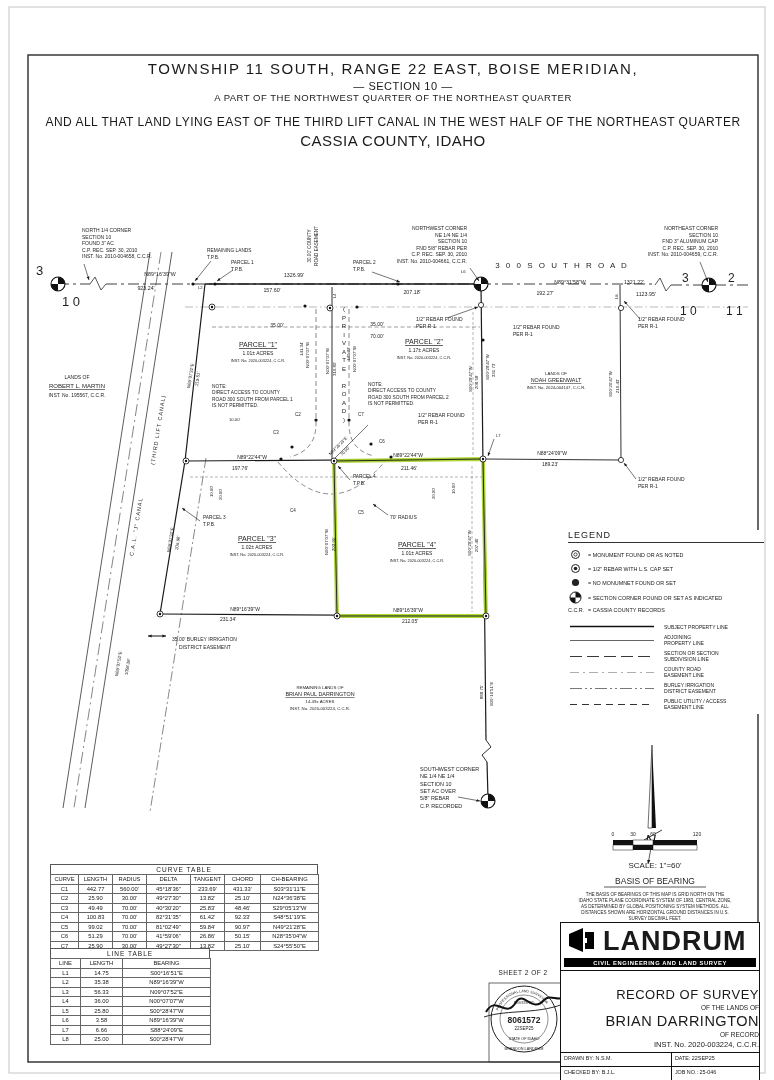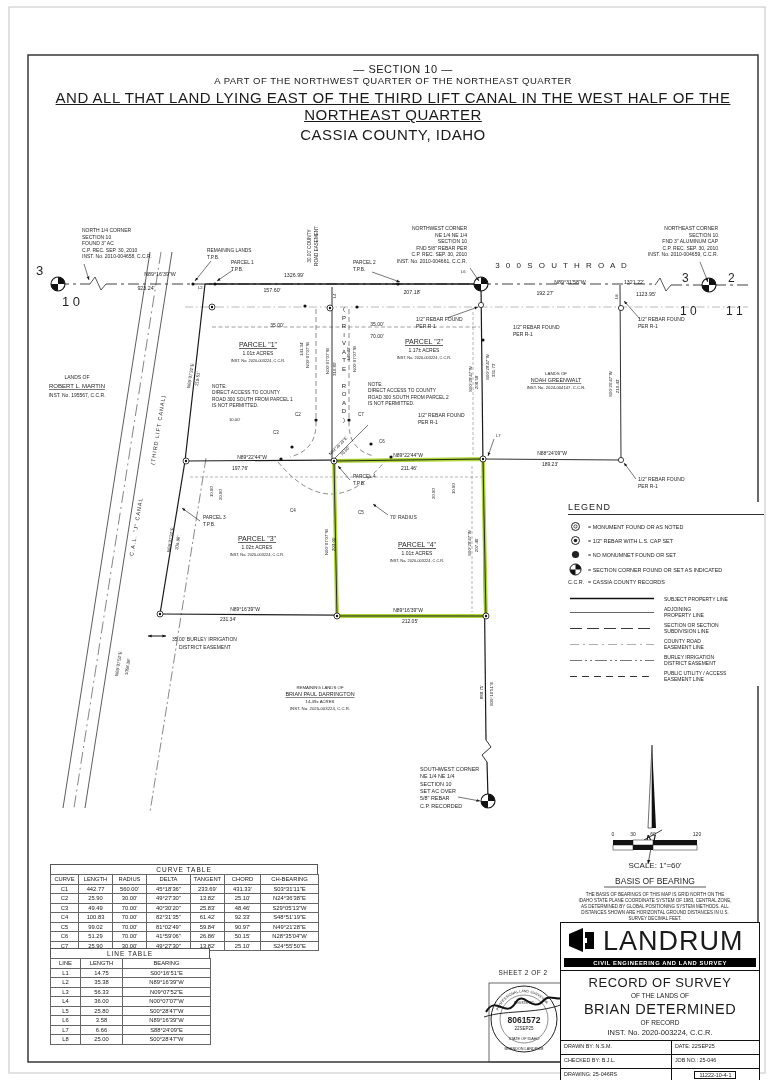--- a/index.html
+++ b/index.html
@@ -5,44 +5,44 @@
   html,body{margin:0;padding:0;background:#fff;}
   body{width:774px;height:1080px;position:relative;font-family:"Liberation Sans",sans-serif;color:#1a1a1a;}
   .abs{position:absolute;}
   svg text{font-family:"Liberation Sans",sans-serif;fill:#1f1f1f;}
   .u{text-decoration:underline;}
   
   #sheet-title{left:28px;top:60px;width:730px;text-align:center;letter-spacing:.5px;}
   #sheet-title .l1{font-size:15px;letter-spacing:1.5px;}
   #sheet-title .l2{font-size:11px;margin-top:3px;margin-left:20px;}
   #sheet-title .l3{font-size:9.5px;margin-top:0;}
-  #sheet-title .l4{font-size:15px;margin-top:3px;text-decoration:underline;}
+  #sheet-title .l4{font-size:12px;margin-top:12px;}
   #sheet-title .l5{font-size:15px;margin-top:3px;}
   
   #private-road{left:336px;top:306px;height:156px;width:11px;writing-mode:vertical-rl;text-orientation:upright;font-size:6px;letter-spacing:2.5px;color:#222;}
   
-  #legend{left:568px;top:502px;width:196px;background:#fff;}
+  #legend{left:568px;top:530px;width:196px;background:#fff;}
   #legend .hd{font-size:9px;letter-spacing:1px;border-bottom:1px solid #333;padding-bottom:2px;margin-bottom:6px;}
   .lg-row{display:flex;align-items:center;gap:6px;margin:3px 0;font-size:5.4px;}
   .lg-sym{width:14px;display:flex;justify-content:center;}
   .lg-abbr{width:14px;font-size:5.4px;}
   .lg-lines{margin-top:10px;}
   .lg-lrow{display:flex;align-items:center;gap:8px;margin:4px 0;}
   .lg-lrow .lab{font-size:5px;line-height:1.2;}
   
   .tblwrap{background:#fff;}
   .tbl-title{border:1px solid #555;border-bottom:none;text-align:center;font-size:6.5px;padding:1px 0;letter-spacing:1px;}
   table{border-collapse:collapse;table-layout:fixed;}
   td{border:1px solid #666;font-size:5.8px;text-align:center;height:8.5px;padding:0 1px;overflow:hidden;white-space:nowrap;}
   
   #tblock{left:560px;top:922px;width:198px;border:1.2px solid #111;background:#fff;}
   #tb-logo{display:flex;align-items:center;padding:3px 4px 0 4px;}
-  #tb-word{font-size:27px;font-weight:normal;letter-spacing:1px;line-height:1;}
+  #tb-word{font-size:27px;font-weight:bold;letter-spacing:1px;line-height:1;}
   #tb-bar{background:#000;color:#fff;font-size:5.8px;font-weight:bold;text-align:center;letter-spacing:.6px;padding:1.5px 0;margin:2px 3px 0 3px;}
-  #tb-mid{border-top:1.2px solid #111;margin-top:3px;text-align:center;padding:4px 0 3px 0;}
+  #tb-mid{border-top:1.2px solid #111;margin-top:3px;text-align:right;padding:16px 0 3px 0;}
   .tb-doc{font-size:13px;letter-spacing:.5px;}
   .tb-of{font-size:6.5px;margin-top:2px;}
   .tb-owner{font-size:14.5px;margin-top:2px;letter-spacing:.5px;}
   .tb-inst{font-size:7.5px;margin-top:2px;}
   .tb-grid{border-top:1.2px solid #111;display:grid;grid-template-columns:56% 44%;}
   .tb-cell{border-bottom:1px solid #111;border-right:1px solid #111;font-size:5.4px;padding:2px 3px;height:9px;white-space:nowrap;overflow:hidden;}
   .tb-cell:nth-child(2n){border-right:none;}
   .tb-grid .last{border-bottom:none;}
   .boxed{border:1px solid #111;padding:0 4px;display:inline-block;}
   
@@ -394,20 +394,21 @@
     <text x="524" y="1023" font-size="8.5" font-weight="bold" text-anchor="middle" font-family="'Liberation Mono','DejaVu Sans Mono',monospace">8061572</text>
     <text x="524" y="1030" font-size="4.5" text-anchor="middle">22SEP25</text>
     <text x="524" y="1040" font-size="3.8" text-anchor="middle">STATE OF IDAHO</text>
     <text x="524" y="1050" font-size="3.8" text-anchor="middle">BRANDON LANDRUM</text>
     <path d="M486,1012 C496,994 506,1020 516,1002 C524,990 532,1014 544,1000 C551,993 558,1003 566,996" fill="none" stroke="#111" stroke-width="2"></path>
     <path d="M484,1017 C508,1009 540,1015 568,1002" fill="none" stroke="#111" stroke-width="0.9"></path>
   </g>
 </svg>
 
 <div id="sheet-title" class="abs">
+  <div class="l1">TOWNSHIP 11 SOUTH, RANGE 22 EAST, BOISE MERIDIAN,</div>
   <div class="l2">—  SECTION 10  —</div>
   <div class="l3">A PART OF THE NORTHWEST QUARTER OF THE NORTHEAST QUARTER</div>
   <div class="l4">AND ALL THAT LAND LYING EAST OF THE THIRD LIFT CANAL IN THE WEST HALF  OF THE NORTHEAST QUARTER</div>
   <div class="l5">CASSIA COUNTY, IDAHO</div>
 </div>
 
 <div id="private-road" class="abs">(PRIVATE ROAD)</div>
 
 <div id="legend" class="abs">
   <div class="hd">LEGEND</div>
@@ -666,21 +667,21 @@
       <path d="M4,8 L18,2 L18,26 L4,20 Z" fill="#000"></path>
       <rect x="20" y="6" width="9" height="17" fill="#000"></rect>
       <rect x="18" y="12" width="4" height="5" fill="#fff"></rect>
     </svg>
     <div id="tb-word">LANDRUM</div>
   </div>
   <div id="tb-bar">CIVIL ENGINEERING AND LAND SURVEY</div>
   <div id="tb-mid">
     <div class="tb-doc">RECORD OF SURVEY</div>
     <div class="tb-of">OF THE LANDS OF</div>
-    <div class="tb-owner">BRIAN DETERMINED</div>
+    <div class="tb-owner">BRIAN DARRINGTON</div>
     <div class="tb-of">OF RECORD</div>
     <div class="tb-inst">INST. No. 2020-003224, C.C.R.</div>
   </div>
   <div class="tb-grid">
     <div class="tb-cell"><span>DRAWN BY:</span> <span>N.S.M.</span></div>
     <div class="tb-cell"><span>DATE:</span> <span>22SEP25</span></div>
     <div class="tb-cell"><span>CHECKED BY:</span> <span>B.J.L.</span></div>
     <div class="tb-cell"><span>JOB NO.:</span> <span>25-046</span></div>
     <div class="tb-cell last"><span>DRAWING:</span> <span>25-046RS</span></div>
     <div class="tb-cell last" style="text-align:center"><span class="boxed">11222-10-4-1</span></div>

